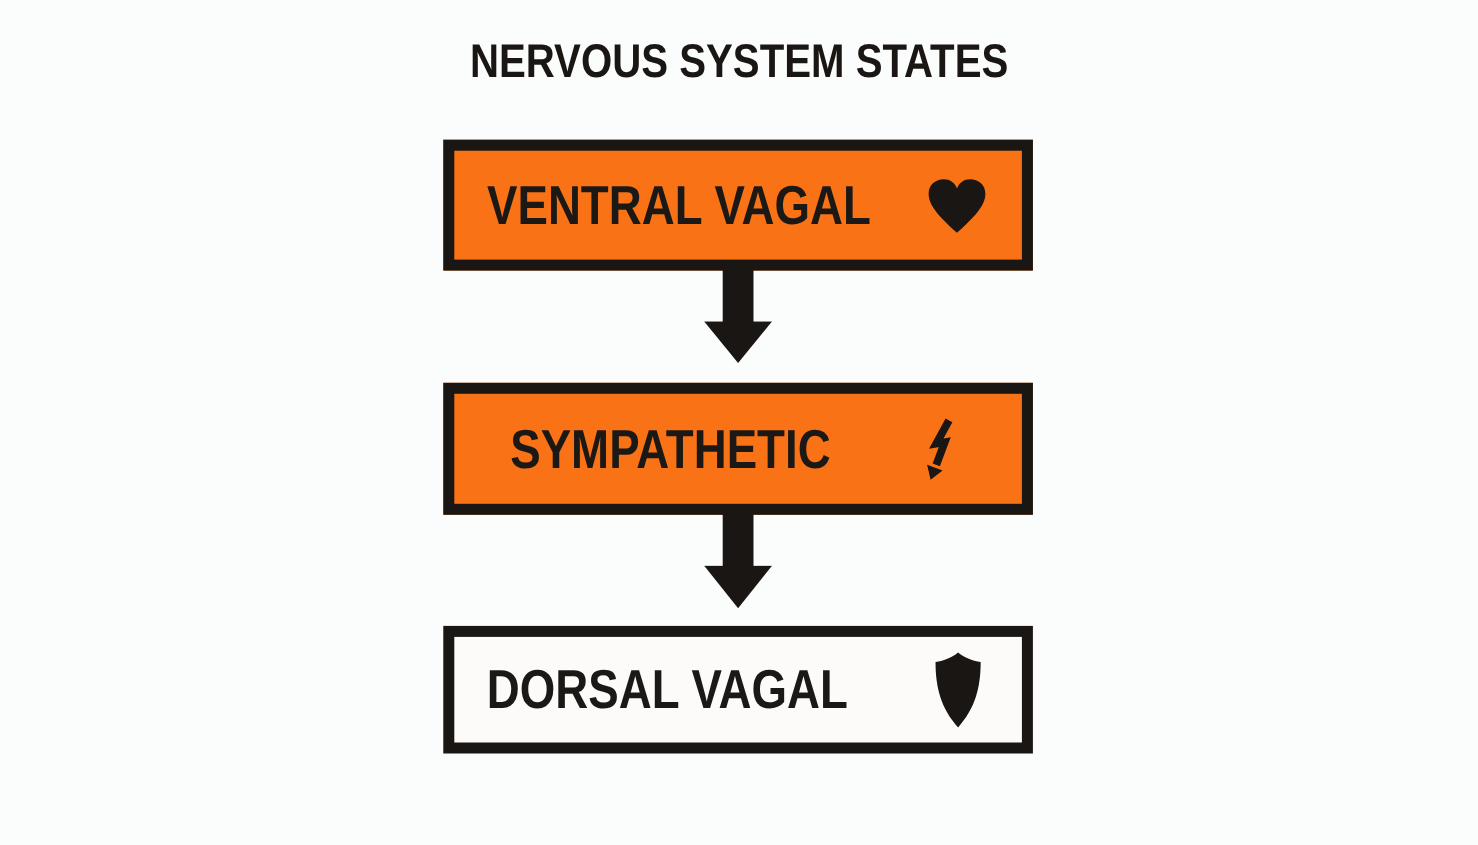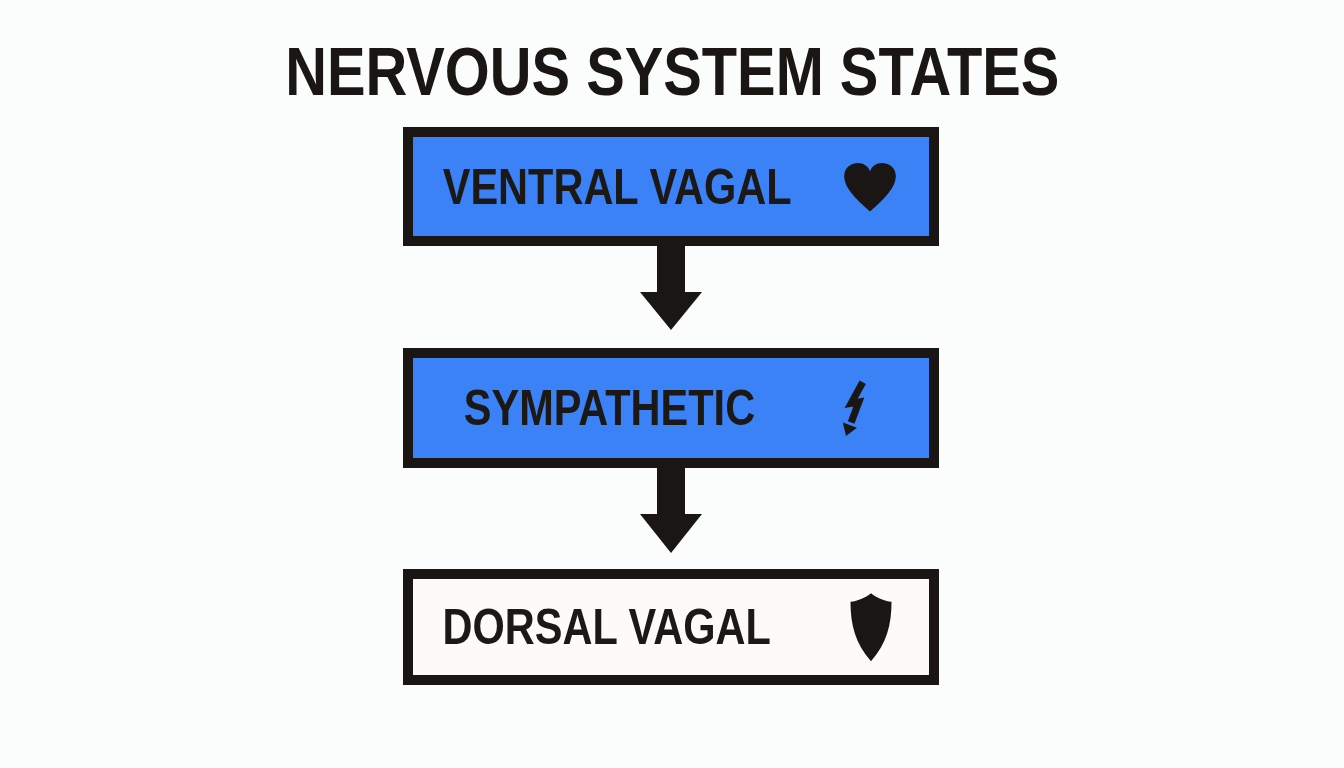--- a/index.html
+++ b/index.html
@@ -15,39 +15,39 @@
   }
 
   
   .title {
     position: absolute;
     top: 31px;
     left: 0;
     width: 1344px;
     margin: 0;
     text-align: center;
-    font-size: 68px;
+    font-size: 43px;
     font-weight: bold;
     color: #191613;
     line-height: 1.2;
     white-space: nowrap;
   }
   .title-inner {
     display: inline-block;
     transform: scaleX(0.85);
     transform-origin: center;
   }
 
   
   .node {
     position: absolute;
     left: 403px;
     width: 536px;
     box-sizing: border-box;
-    background: #3b82f6;
+    background: #f97316;
     border: 10px solid #191613;
     display: flex;
     align-items: center;
     justify-content: center;
     gap: 48px;
   }
   .node-1 { top: 127px; height: 119px; }
   .node-2 { top: 348px; height: 120px; gap: 88px; }
   .node-3 { top: 569px; height: 116px; gap: 74px; background: #fcfbf9; }
 

